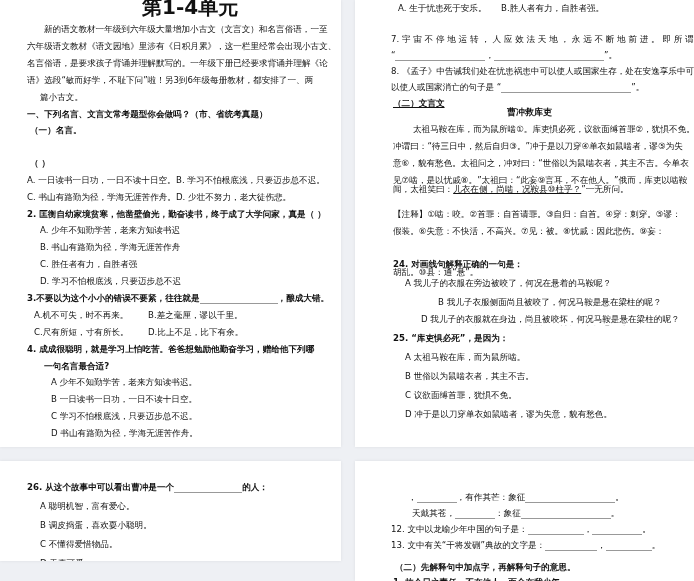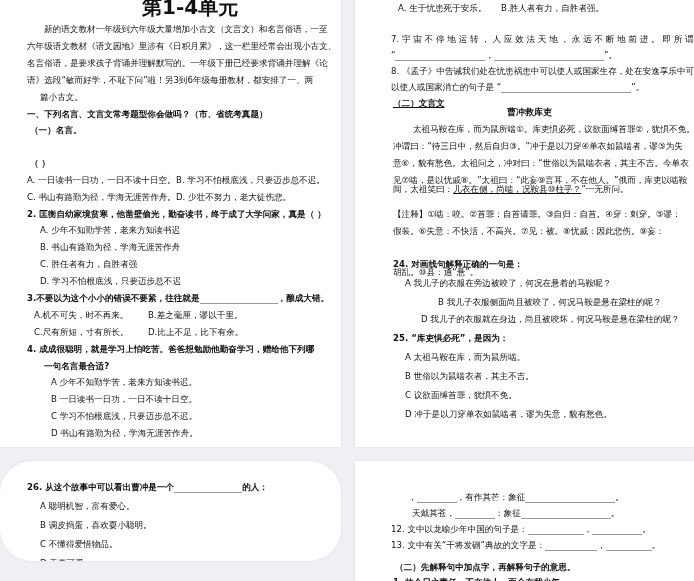--- a/index.html
+++ b/index.html
@@ -9,21 +9,21 @@
     font-family:"DejaVu Sans", "Liberation Sans", sans-serif;
     color:#111;
     position:relative;
   }
   .page {
     position:absolute; background:#fff; overflow:hidden;
     box-shadow:0 0 3px rgba(0,0,0,0.08);
   }
   #p1 { left:0; top:0; width:341px; height:447px; }
   #p2 { left:355px; top:0; width:339px; height:447px; }
-  #p3 { left:0; top:461px; width:341px; height:100px;border-radius:32px; }
+  #p3 { left:0; top:461px; width:341px; height:100px; }
   #p4 { left:355px; top:461px; width:339px; height:120px; }
   .ln { position:absolute; font-size:8.6px; line-height:11px; white-space:nowrap; }
   .b { font-weight:bold; }
   .t { font-size:20px; font-weight:bold; }
   .ct { font-size:9px; font-weight:bold; }
   .blank { display:inline-block; border-bottom:1px solid #999; vertical-align:bottom; height:9px; }
   .u { text-decoration:underline; }
 </style>
 </head>
 <body>

